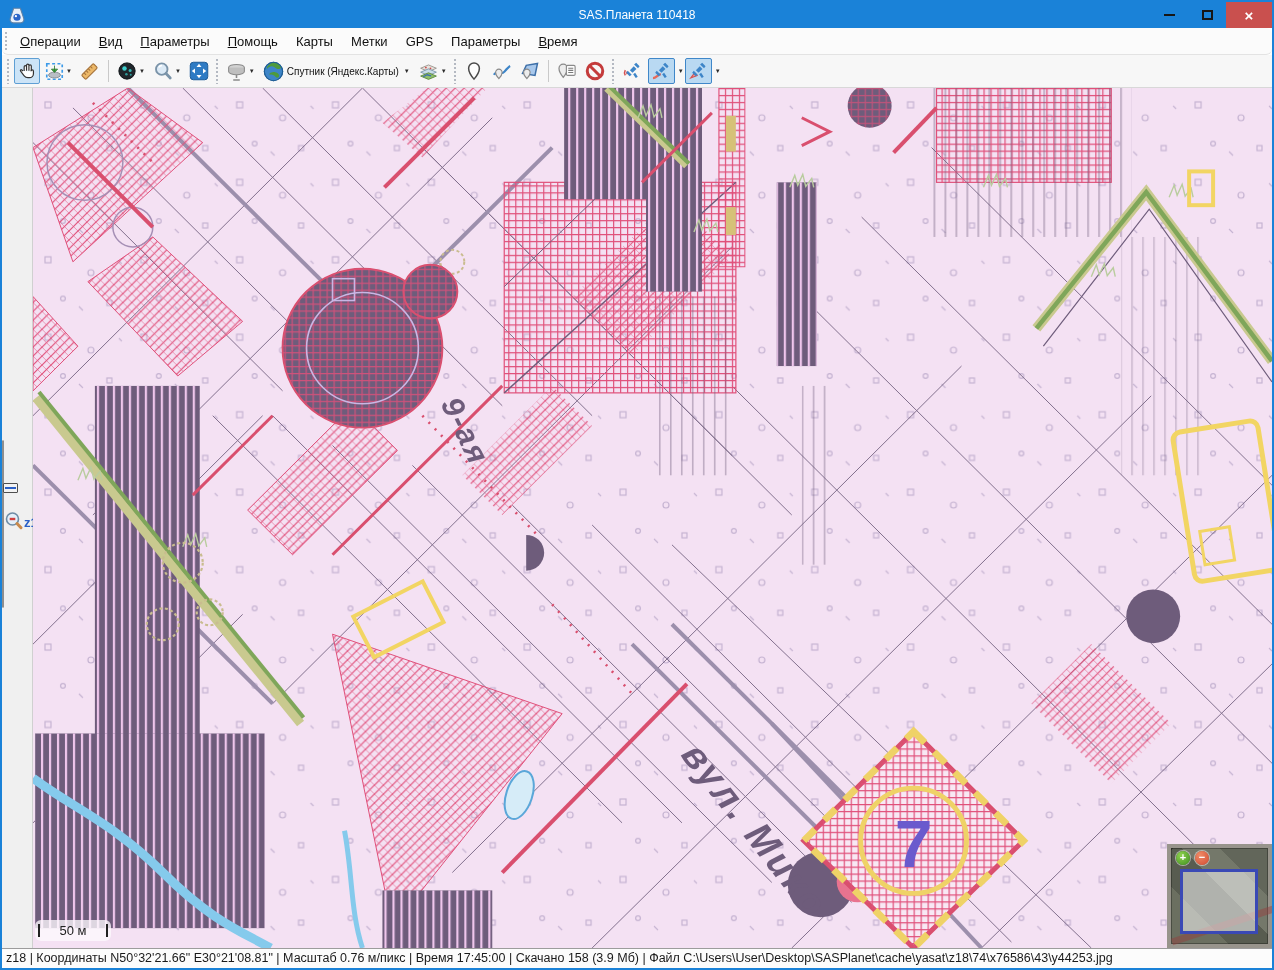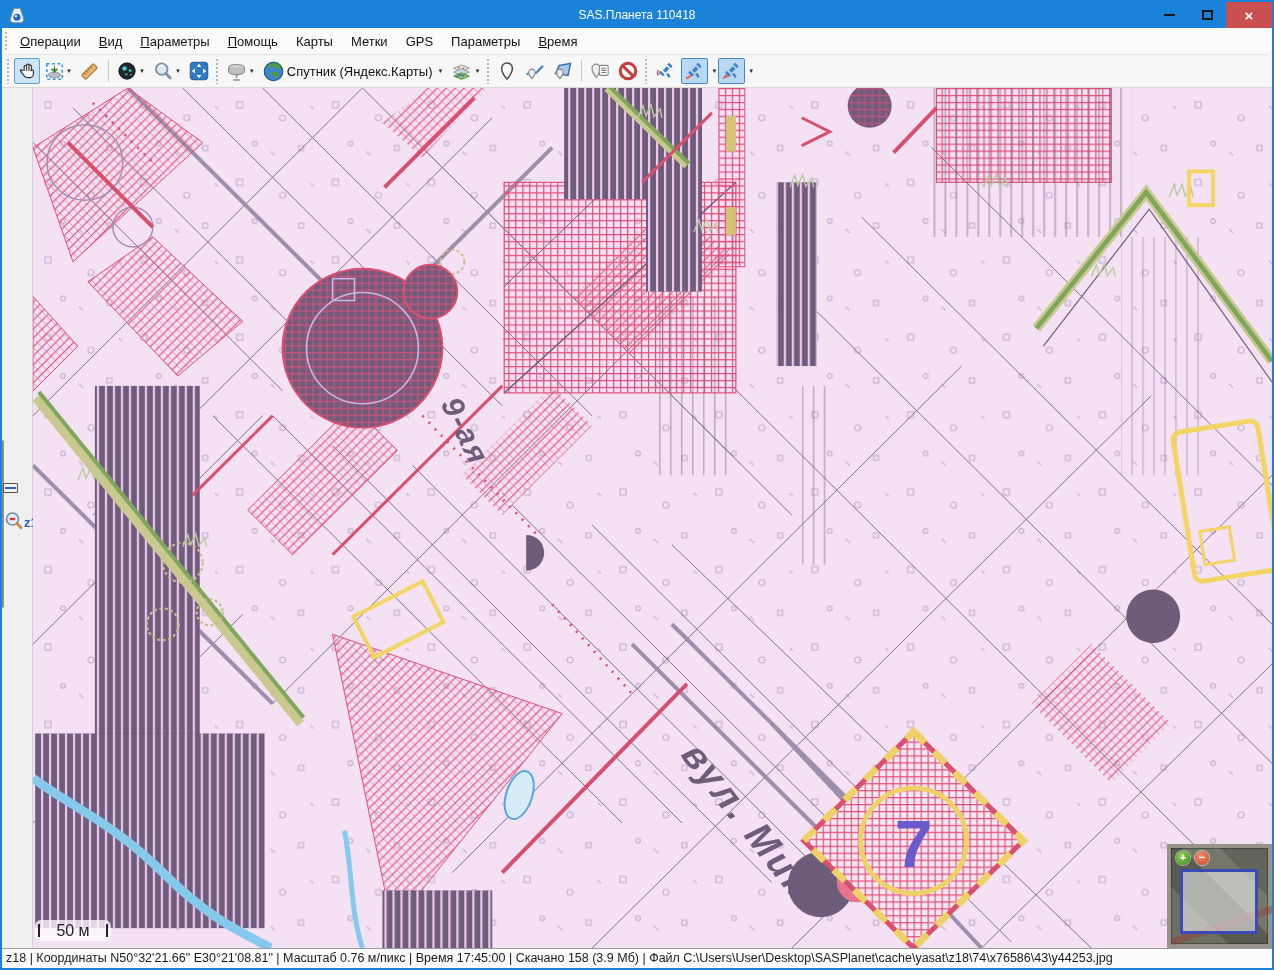--- a/index.html
+++ b/index.html
@@ -23,42 +23,42 @@
   .menu-item { display:inline-block; padding:3px 9px; font-size:13px; color:#111; cursor:default; }
   .menu-item.u::first-letter { text-decoration:underline; }
 
   
   .toolbar { height:33px; background:#F7F7F7; border-bottom:1px solid #D8D8D8; display:flex; align-items:center; padding:0 2px; flex:0 0 auto; }
   .tb-btn { height:26px; min-width:26px; display:flex; align-items:center; justify-content:center; border:1px solid transparent; border-radius:2px; margin:0 1px; padding:0 2px; cursor:pointer; }
   .tb-btn.selected { background:#CCE4F7; border-color:#5E9FD4; }
   .tb-btn.active { background:#B9D9F2; border-color:#3F87C9; }
   .tb-sep { width:1px; height:22px; background:#C9C9C9; margin:0 4px; }
   .dd-arrow { font-size:6px; color:#2B2B2B; margin-left:2px; line-height:1; }
-  .map-source-label { font-size:13px; color:#111; margin:0 3px; white-space:nowrap; }
+  .map-source-label { font-size:10px; color:#111; margin:0 3px; white-space:nowrap; }
 
   
   .main { flex:1 1 auto; display:flex; min-height:0; }
   .zoombar { width:31px; background:#F0F0F0; border-right:1px solid #D0D0D0; display:flex; flex-direction:row; align-items:center; flex:0 0 auto; }
   .gripper-h { height:5px; width:22px; margin:2px 0 6px 0; background-image:radial-gradient(#B4B9C2 35%, transparent 40%); background-size:4px 4px; }
   .zoom-icon { width:20px; height:20px; cursor:pointer; }
   .slider { margin-top:12px; width:17px; height:168px; background:#FDFDFD; border:1px solid #8E8E8E; border-radius:2px; position:relative; cursor:pointer; }
   .slider-ticks { position:absolute; left:3px; right:3px; top:4px; bottom:4px;
       background-image:repeating-linear-gradient(to bottom, transparent 0 5.4px, #5A5A5A 5.4px 6.6px); }
   .slider-thumb { position:absolute; left:0; width:15px; height:10px; top:42px; background:#F2F2F2; border:1px solid #4E4E4E; border-radius:1px; }
   .slider-thumb::after { content:""; position:absolute; left:1px; right:1px; top:3px; height:2px; background:#2A5FC6; }
   .zoom-out-wrap { margin-top:10px; }
   .zoom-level { margin-top:9px; color:#2A5FC6; font-weight:bold; font-size:13px; }
 
   .map-area { flex:1 1 auto; position:relative; overflow:hidden; background:#F4E1F3; cursor:default; }
   .map-area svg.mapsvg { position:absolute; inset:0; width:100%; height:100%; }
 
   
   .scalebar { position:absolute; left:2px; bottom:7px; width:76px; height:21px; background:rgba(253,248,253,.78); border-radius:6px; display:flex; align-items:center; padding:0 3px; }
   .scalebar .tick { width:2px; height:13px; background:#222; }
-  .scalebar .lbl { flex:1; text-align:center; font-size:16px; color:#222; }
+  .scalebar .lbl { flex:1; text-align:center; font-size:13px; color:#222; }
 
   
   .minimap { position:absolute; right:0; bottom:0; width:105px; height:104px; border:4px solid #98948C; background:
       linear-gradient(135deg, rgba(0,0,0,.25) 0 2px, transparent 2px 14px) , 
       linear-gradient(45deg, #6B6F60 0 30%, #585C50 30% 55%, #74786A 55% 75%, #62665A 75%);
       box-shadow:inset 0 0 0 1px rgba(0,0,0,.3); }
   .minimap::before { content:""; position:absolute; left:-2px; bottom:18px; width:130%; height:7px; background:rgba(150,60,60,.45); transform:rotate(-18deg); }
   .mm-viewport { position:absolute; left:9px; top:21px; width:78px; height:65px; border:3px solid #3A49B5; background:rgba(250,250,250,.55); cursor:move; }
   .mm-btn { position:absolute; top:3px; width:14px; height:14px; border-radius:50%; color:#fff; font-size:11px; font-weight:bold; line-height:13px; text-align:center; cursor:pointer; box-shadow:0 0 0 1px rgba(255,255,255,.5); }
   .mm-btn.plus { left:5px; background:radial-gradient(circle at 35% 30%, #8ED14E, #3E8F1F); }

